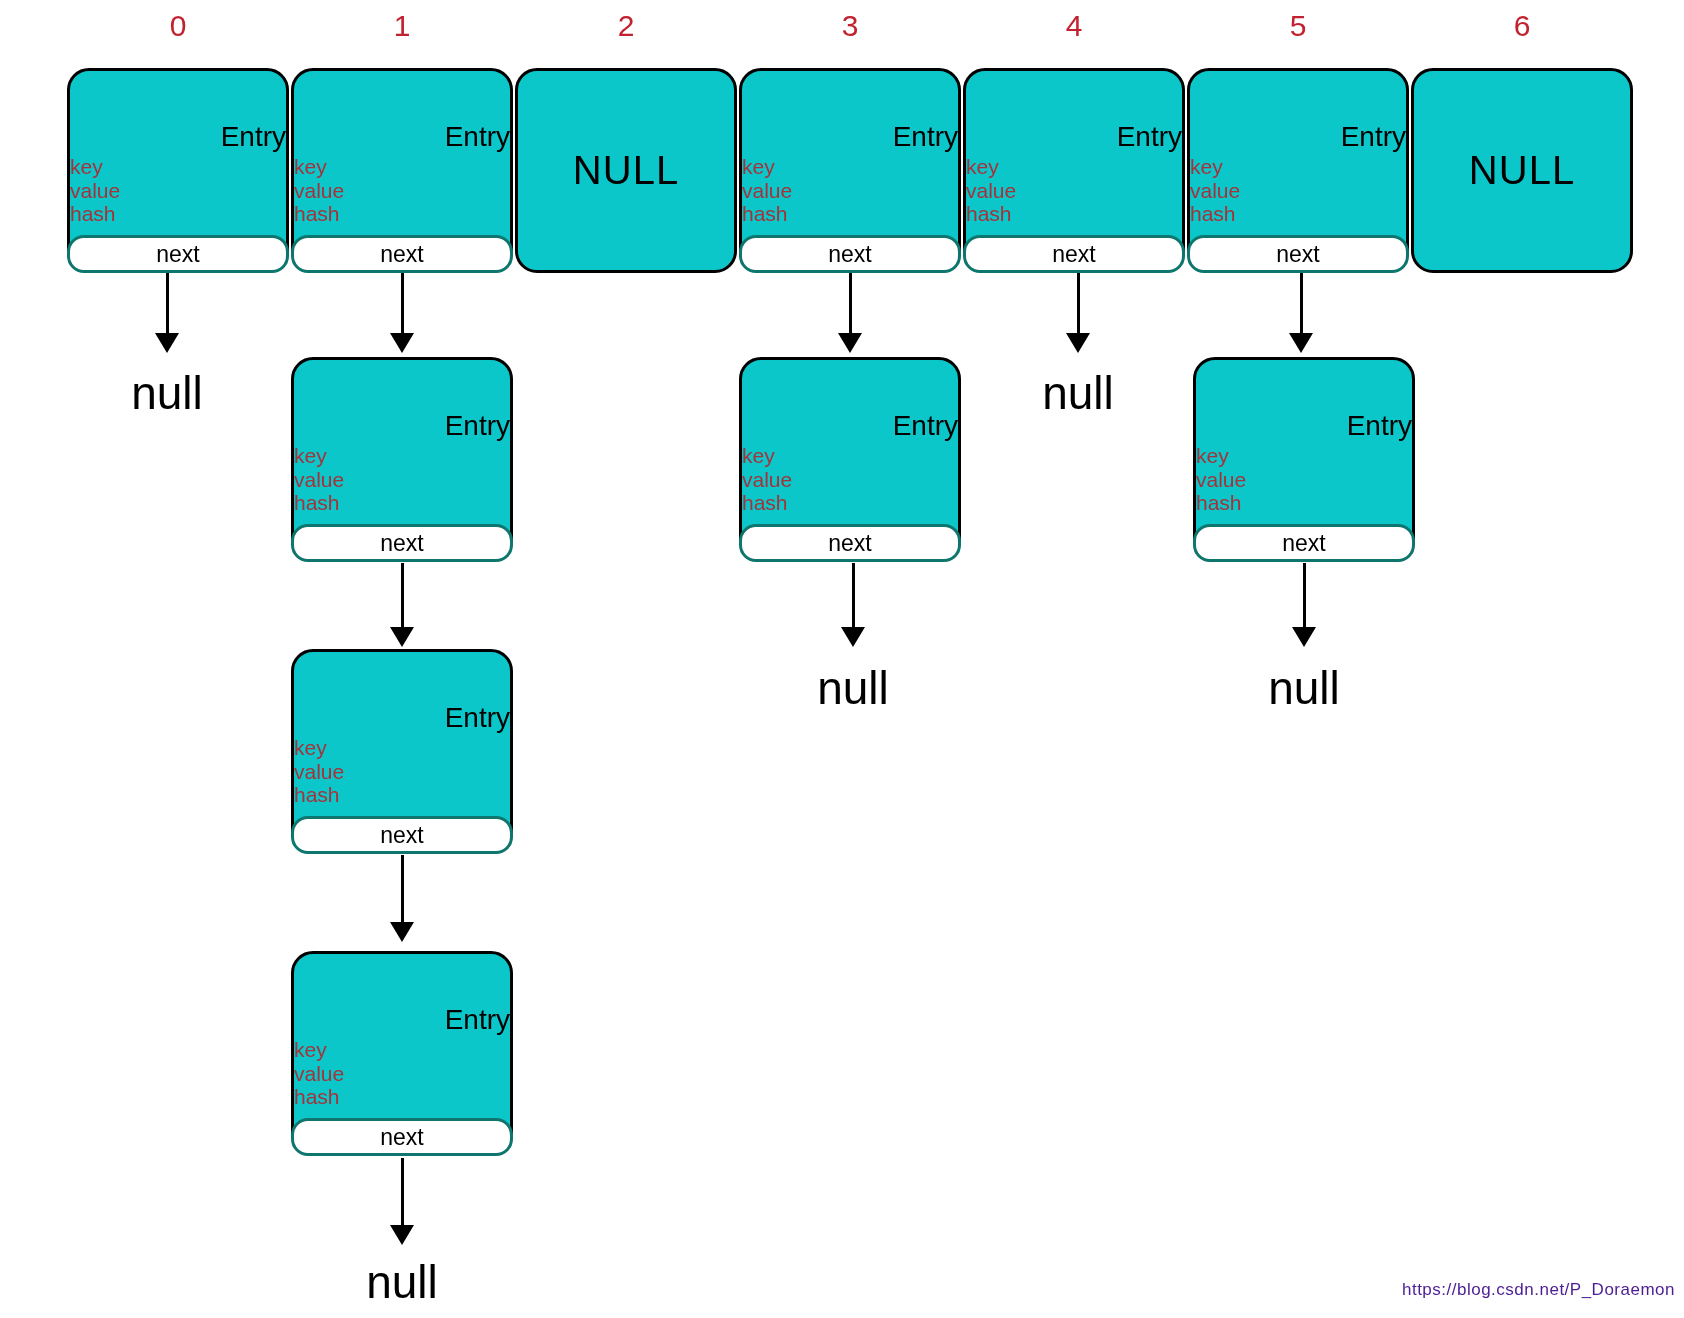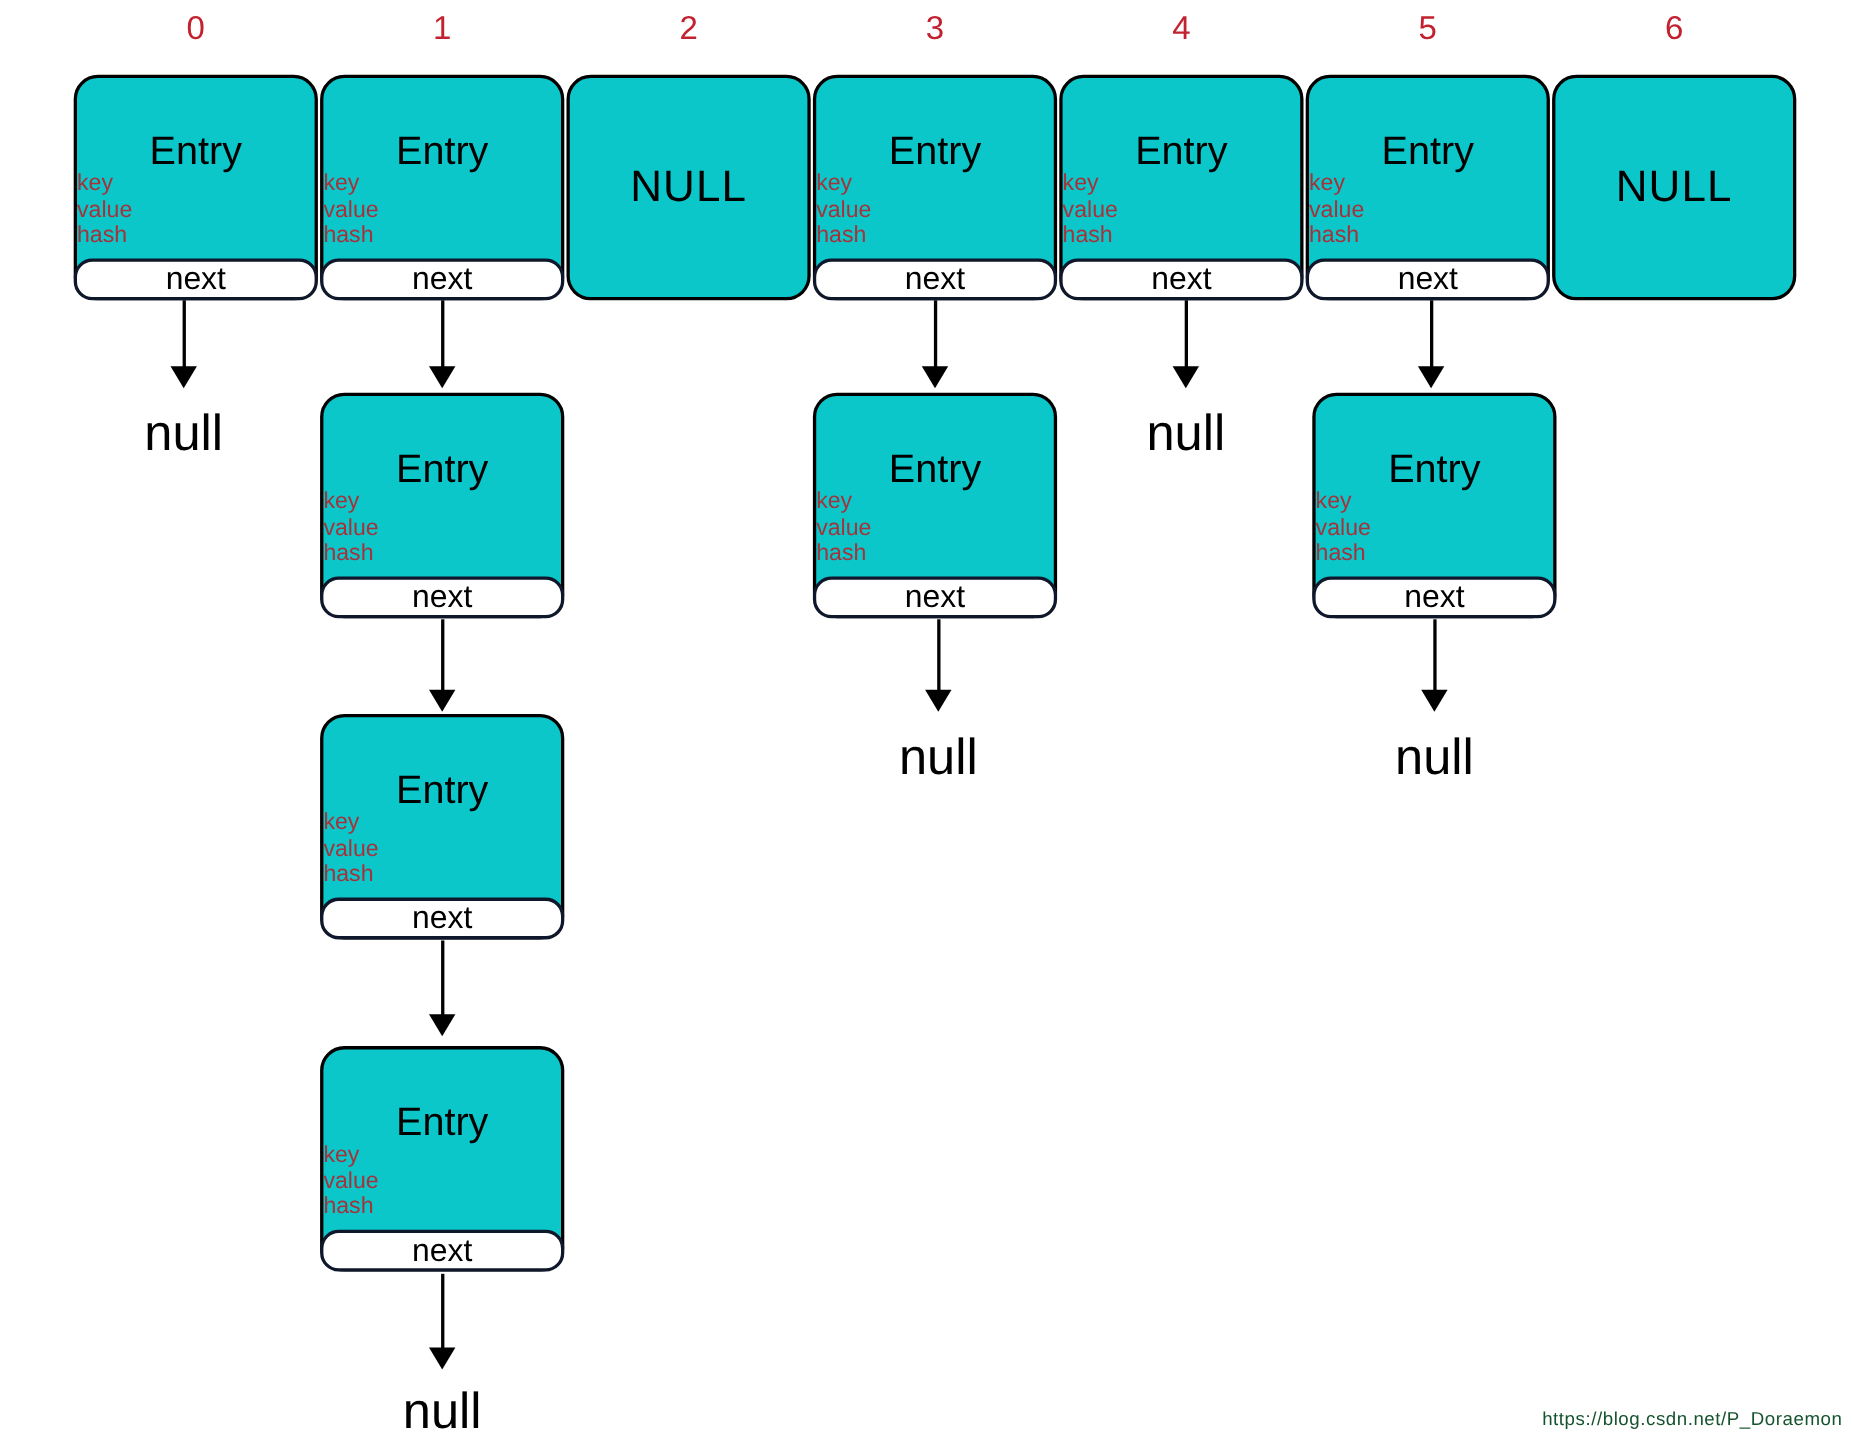--- a/index.html
+++ b/index.html
@@ -12,47 +12,47 @@
     position:absolute; top:8px; width:222px; text-align:center;
     font-size:30px; line-height:36px; color:#C2212F;
   }
   .node {
     position:absolute; width:222px; height:205px; box-sizing:border-box;
     background:#0BC7CA; border:3px solid #000; border-radius:22px;
   }
   .null-node { display:flex; align-items:center; justify-content:center; }
   .null-node .biglabel { font-size:40px; color:#000; letter-spacing:1px; }
   .entry-title {
-    position:absolute; top:46px; left:0; width:100%; text-align:center;
-    font-size:36px; line-height:40px; color:#000;
+    position:absolute; top:46px; left:0; width:100%; text-align:right;
+    font-size:28px; line-height:40px; color:#000;
   }
   .fields {
     position:absolute; top:84px; left:0; width:100%; text-align:left;
     font-size:21px; line-height:23.5px; color:#A4333B;
   }
   .pill {
     position:absolute; left:-3px; right:-3px; bottom:-3px; height:38px;
-    box-sizing:border-box; background:#fff; border:3px solid #0f172a;
+    box-sizing:border-box; background:#fff; border:3px solid #0f766e;
     border-radius:17px; display:flex; align-items:center; justify-content:center;
-    font-size:29px; color:#000;
+    font-size:23px; color:#000;
   }
   .arrow { position:absolute; width:24px; }
   .arrow .stem { position:absolute; left:10.5px; top:0; bottom:17px; width:3px; background:#000; }
   .arrow .head {
     position:absolute; bottom:0; left:0; width:0; height:0;
     border-left:12px solid transparent; border-right:12px solid transparent;
     border-top:20px solid #000;
   }
   .nulltext {
     position:absolute; width:222px; text-align:center;
     font-size:46px; line-height:52px; color:#000;
   }
   .watermark {
     position:absolute; right:9px; top:1280px; font-size:17px;
-    color:#14532d; letter-spacing:0.5px;
+    color:#4c1d95; letter-spacing:0.5px;
   }
   
   .c0{left:67px} .c1{left:291px} .c2{left:515px} .c3{left:739px}
   .c4{left:963px} .c5{left:1187px} .c6{left:1411px}
   
   .r1{top:68px} .r2{top:357px} .r3{top:649px} .r4{top:951px}
 </style>
 </head>
 <body>
 

